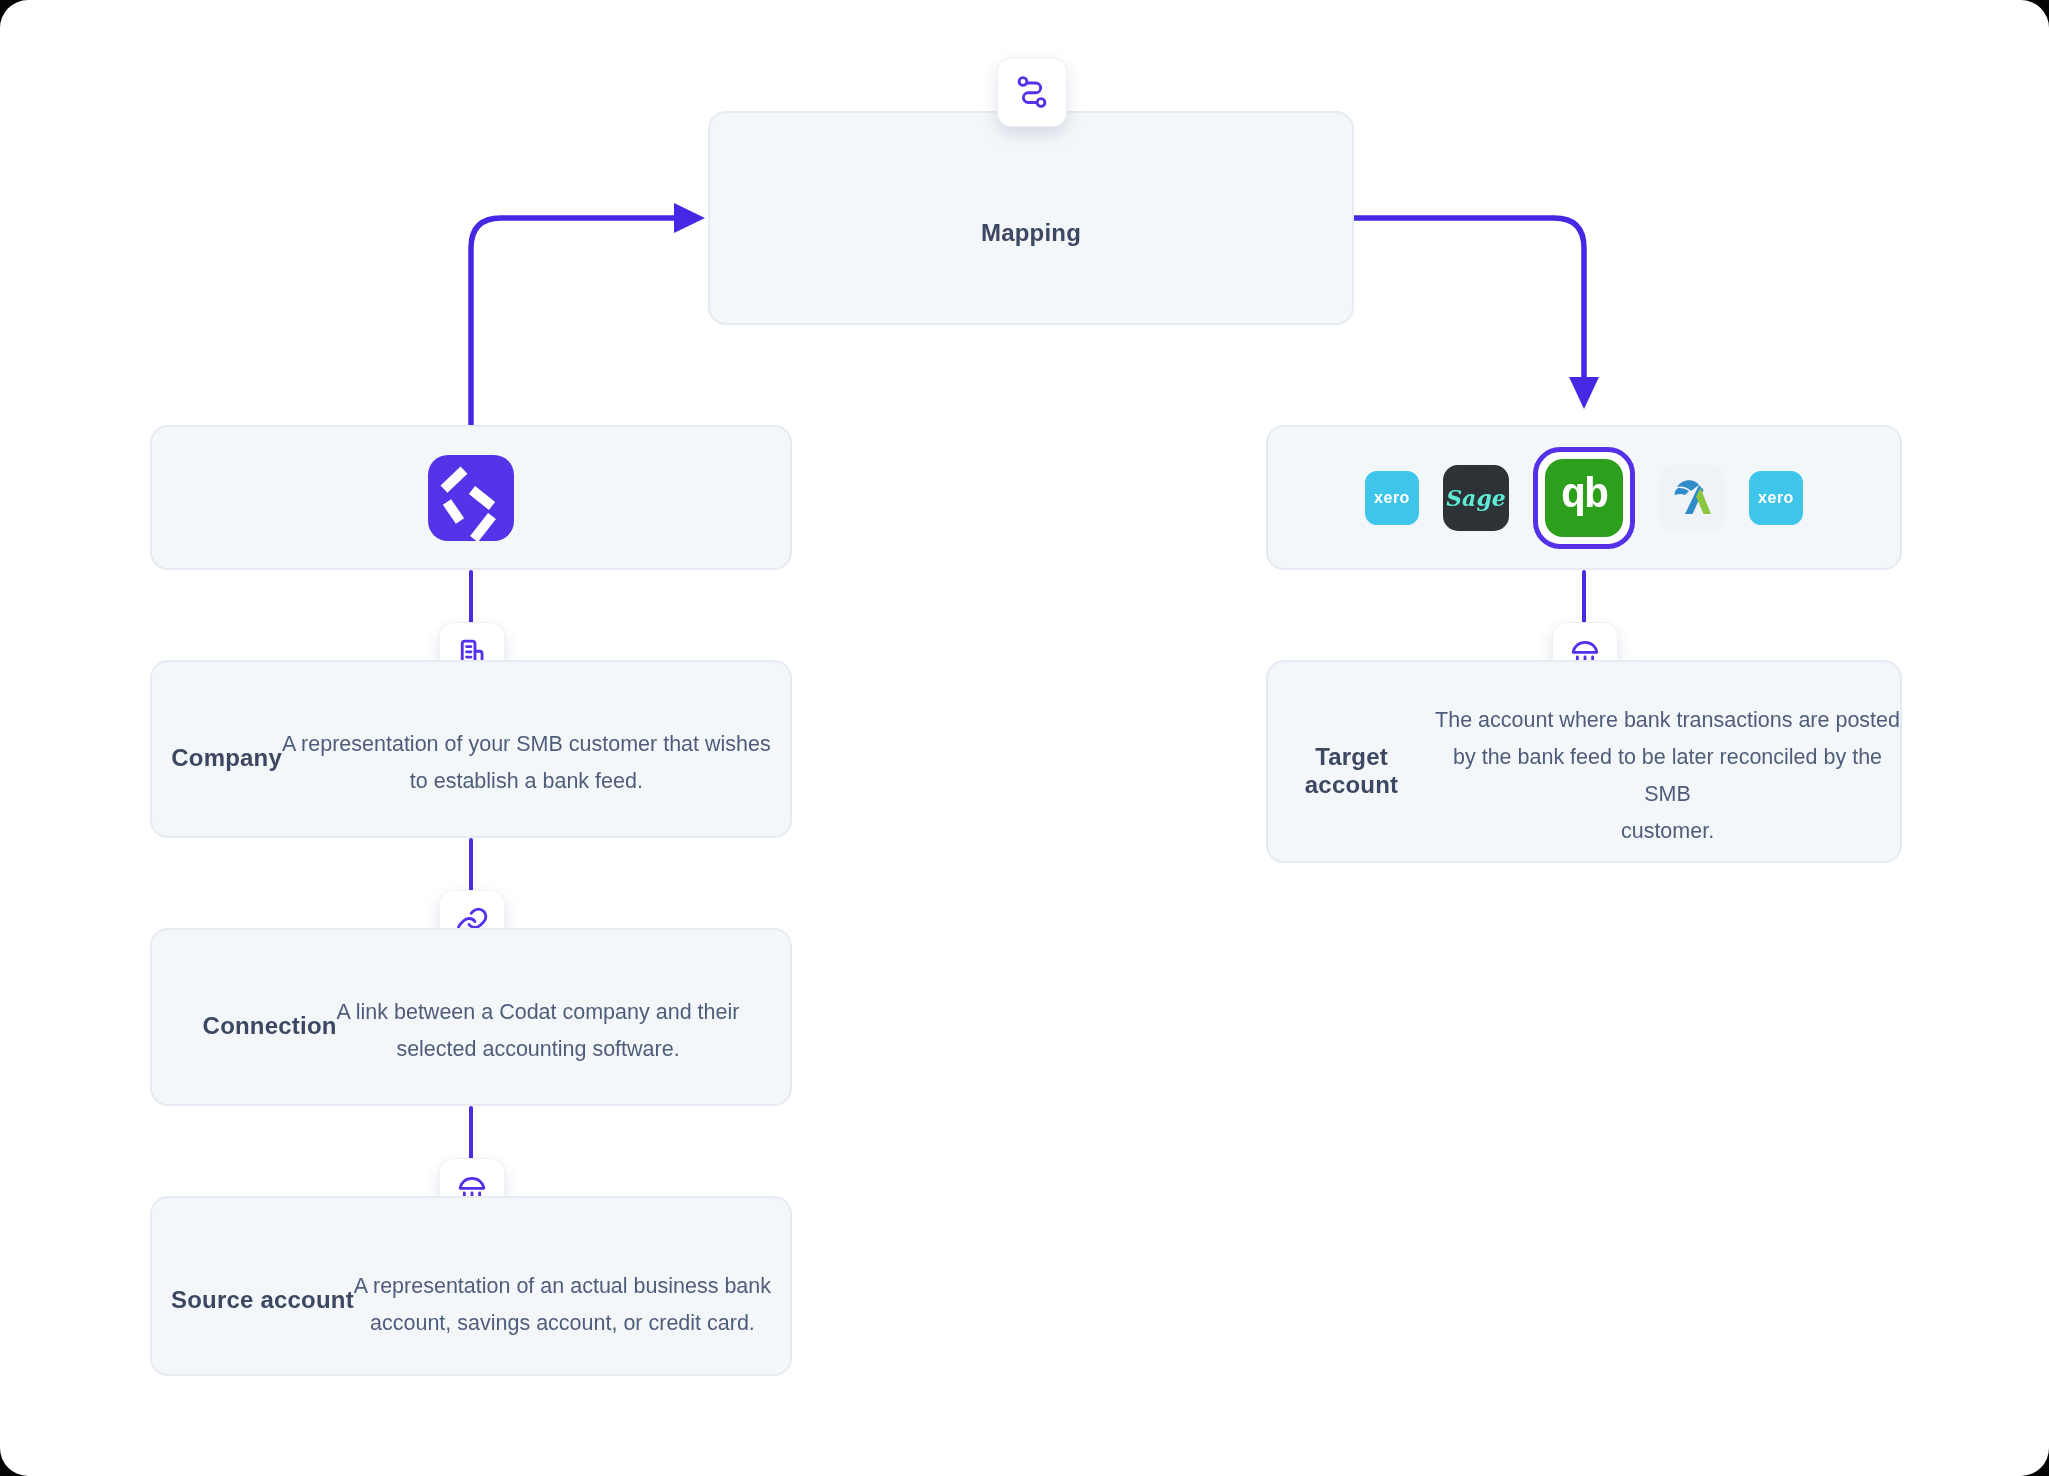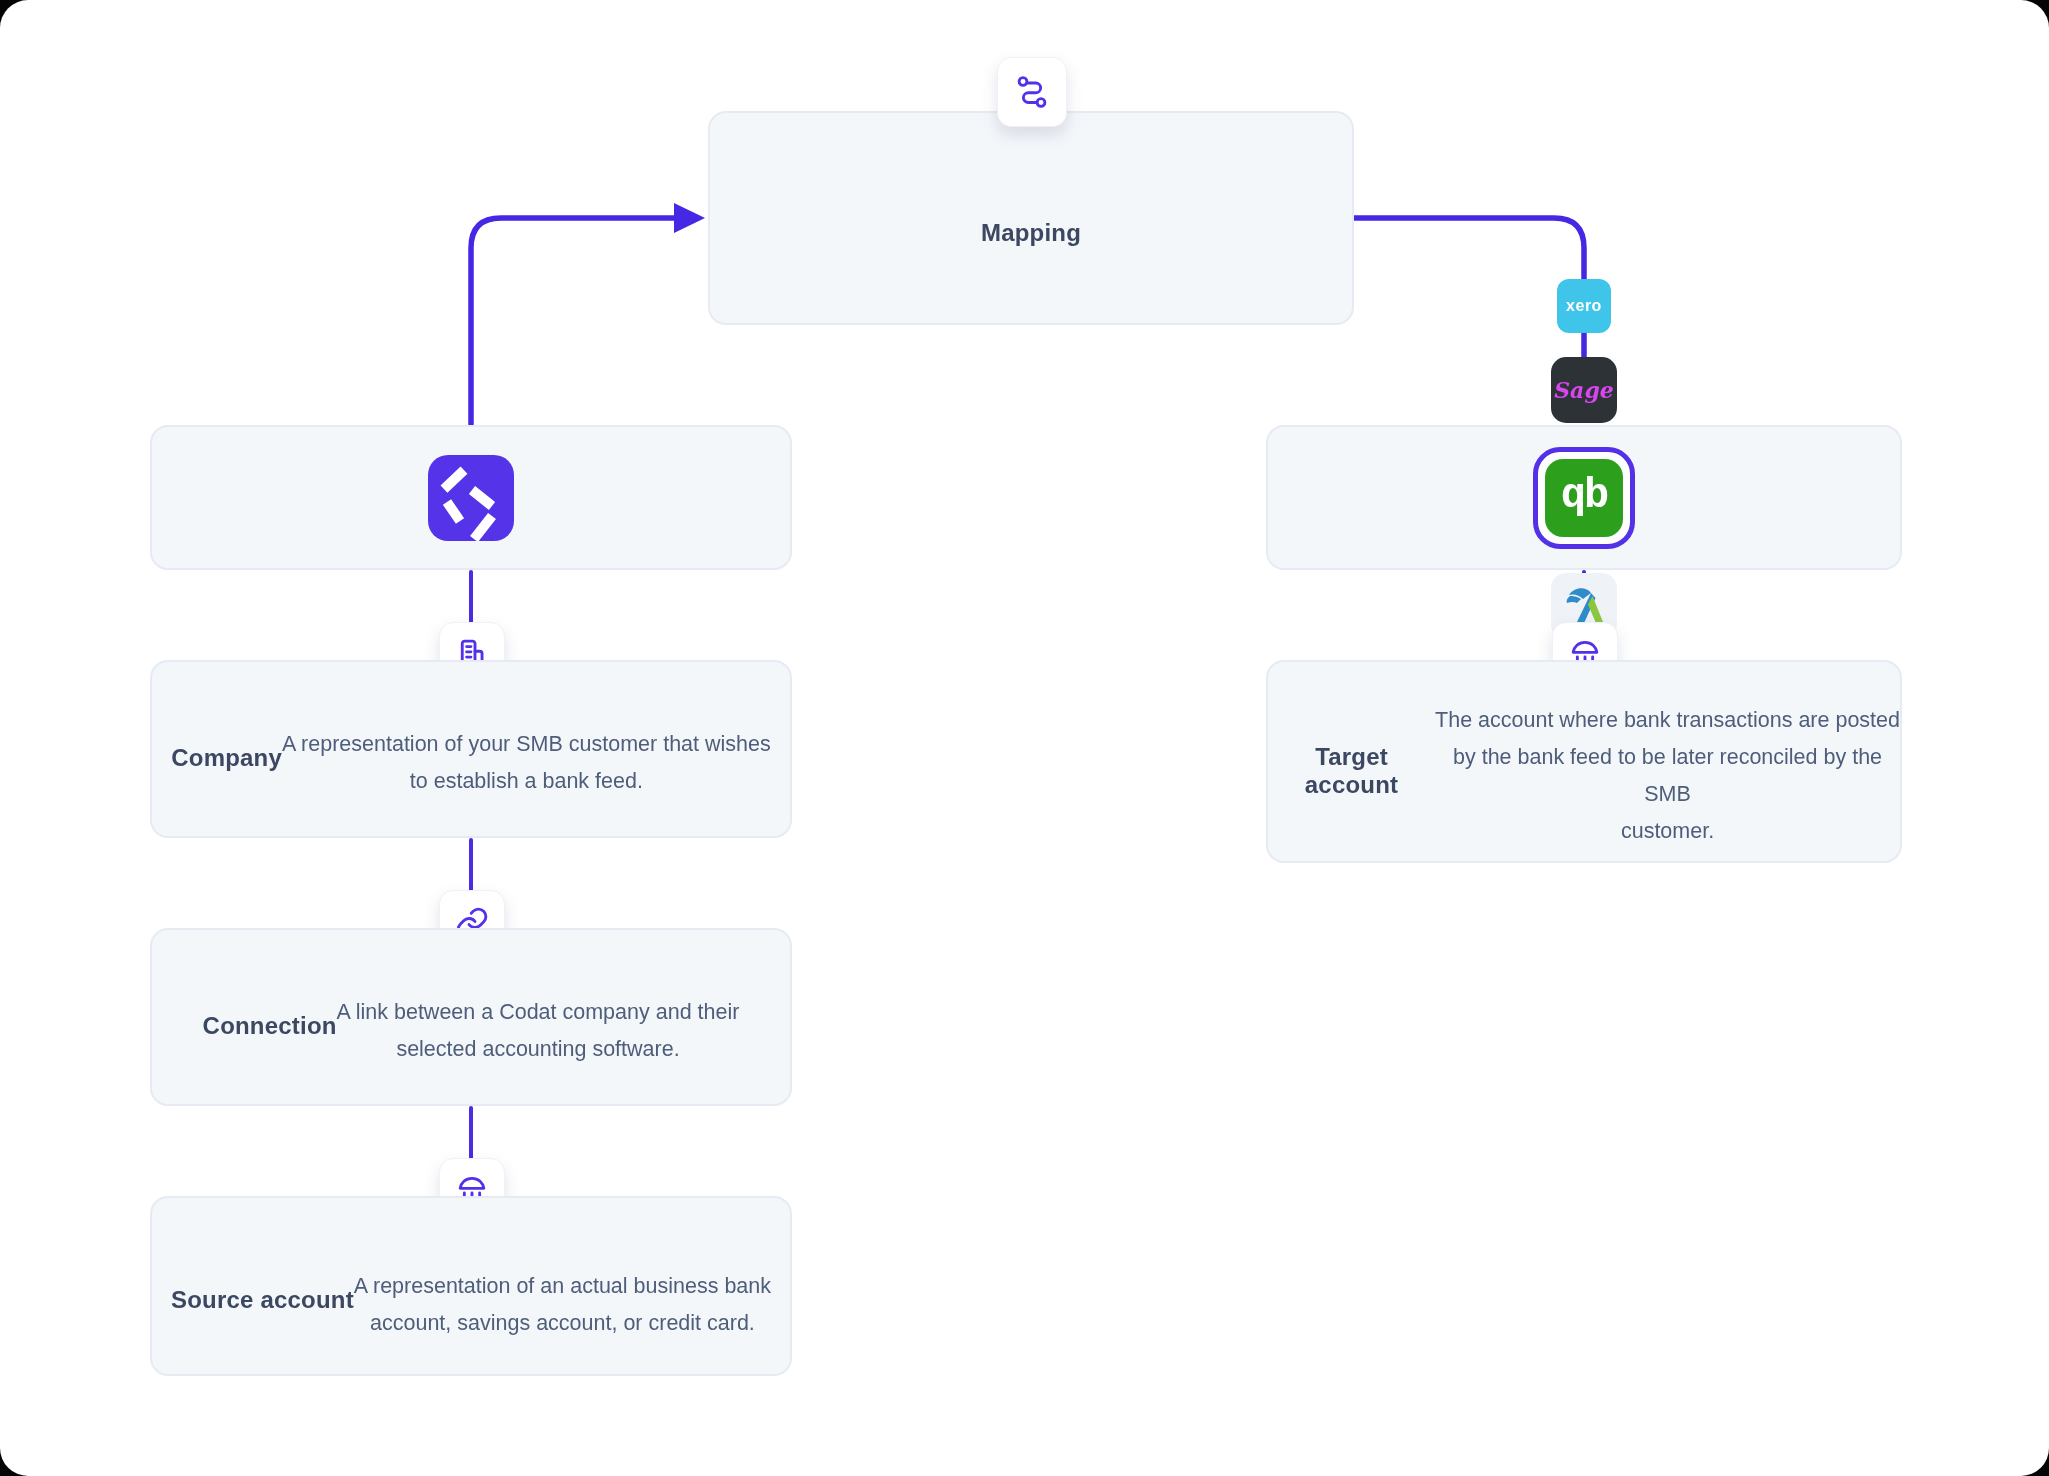--- a/index.html
+++ b/index.html
@@ -15,21 +15,21 @@
     background:#f4f7fa; border:2px solid #e6ebf3; border-radius:18px;
     display:flex; flex-direction:row; align-items:center; justify-content:center;
     text-align:center;
   }
   .card .title { font-size:24px; font-weight:700; color:#3c4862; letter-spacing:.2px; }
   .card .desc  { font-size:21.5px; line-height:37px; color:#4e5d7a; white-space:pre-line; margin-top:10px; }
 
   .mapping-card    { left:708px;  top:111px;  width:646px; height:214px; padding-top:30px; }
   .mapping-card .desc { line-height:36px; }
   .codat-card      { left:150px;  top:425px;  width:642px; height:145px; }
-  .providers-card  { left:1266px; top:425px;  width:636px; height:145px; flex-direction:column; gap:24px; }
+  .providers-card  { left:1266px; top:425px;  width:636px; height:145px; gap:24px; }
   .company-card    { left:150px;  top:660px;  width:642px; height:178px; padding-top:18px; }
   .connection-card { left:150px;  top:928px;  width:642px; height:178px; padding-top:18px; }
   .source-card     { left:150px;  top:1196px; width:642px; height:180px; padding-top:28px; }
   .target-card     { left:1266px; top:660px;  width:636px; height:203px; padding-top:18px; }
 
   .badge {
     position:absolute; width:64px; height:64px; background:#fff;
     border:1px solid #eef1f7; border-radius:14px;
     box-shadow:0 8px 16px rgba(70,80,120,.16);
     display:flex; align-items:center; justify-content:center;
@@ -51,21 +51,21 @@
   .codat-logo {
     width:86px; height:86px; border-radius:20px; background:#5433e8;
     display:flex; align-items:center; justify-content:center;
   }
   .codat-logo svg { width:86px; height:86px; }
 
   .tile { display:flex; align-items:center; justify-content:center; flex:0 0 auto; }
   .tile-xero { width:54px; height:54px; border-radius:12px; background:#3fc4ea; }
   .tile-xero span { color:#fff; font-size:16px; font-weight:700; letter-spacing:.5px; }
   .tile-sage { width:66px; height:66px; border-radius:15px; background:#2d3237; }
-  .tile-sage span { color:#d946ef; font-size:22px; font-weight:700; font-style:italic;
+  .tile-sage span { color:#5eead4; font-size:22px; font-weight:700; font-style:italic;
                     font-family:"DejaVu Serif", serif; }
   .tile-qb-ring { width:102px; height:102px; border-radius:27px; border:5px solid #5430e8;
                   background:#fff; box-sizing:border-box; }
   .tile-qb-inner { width:78px; height:78px; border-radius:18px; background:#2ca01c;
                    display:flex; align-items:center; justify-content:center; }
   .tile-qb-inner span { color:#fff; font-size:42px; font-weight:700; letter-spacing:-2px;
                         font-family:Liberation Mono, monospace; padding-bottom:4px; }
   .tile-freeagent { width:66px; height:66px; border-radius:15px; background:#eff3f8; }
 </style>
 </head>

